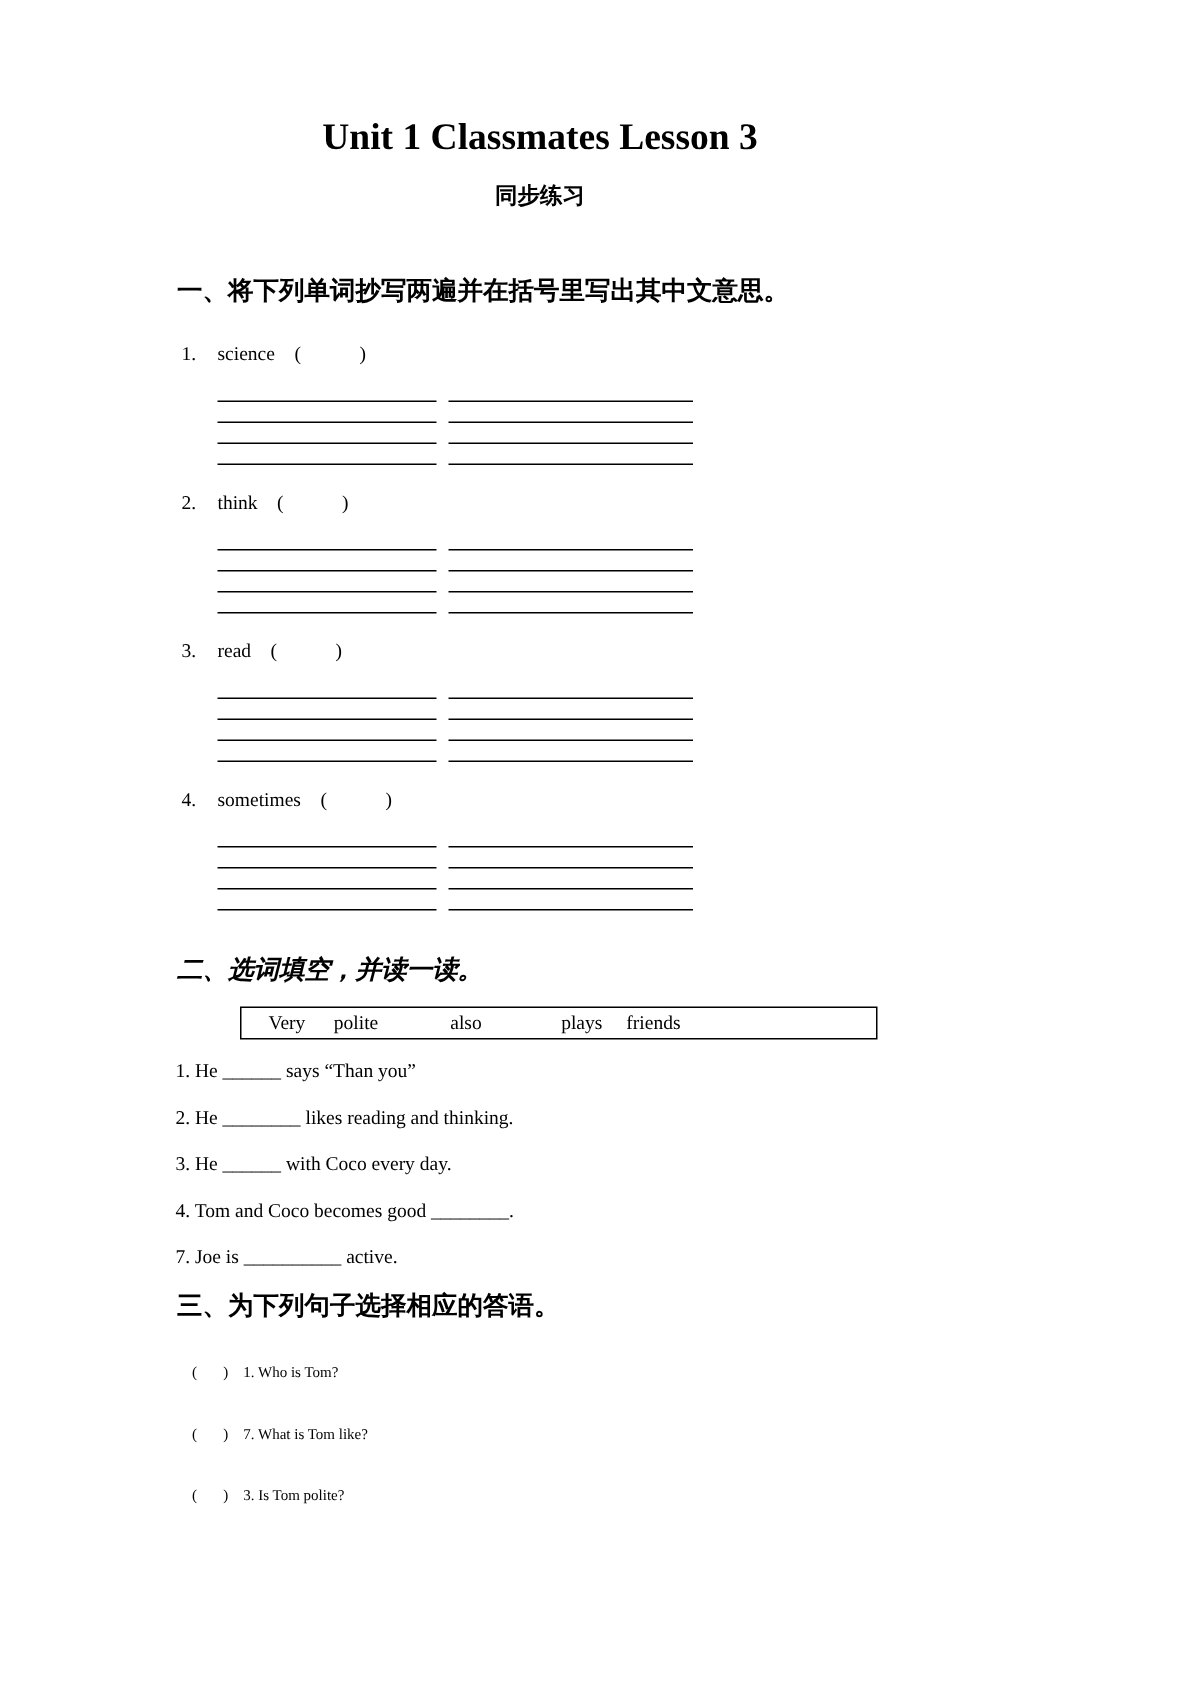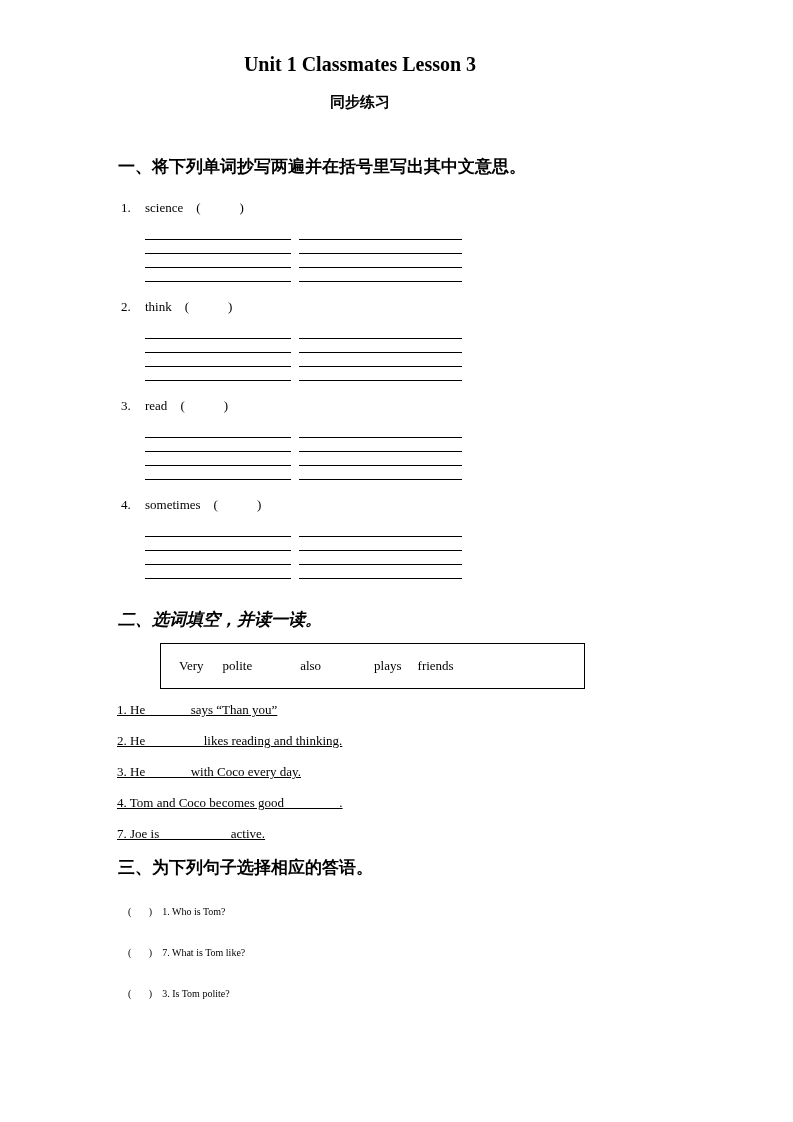--- a/index.html
+++ b/index.html
@@ -11,22 +11,22 @@
     color: #000000;
     font-family: "Liberation Serif", serif;
     overflow: hidden;
   }
   .center-col {
     margin-left: 96px;
     width: 528px;
     text-align: center;
   }
   .doc-title {
-    padding-top: 52px;
-    font-size: 20px;
+    padding-top: 80px;
+    font-size: 25px;
     font-weight: 700;
     line-height: 24px;
     font-family: "Liberation Serif", serif;
   }
   .doc-subtitle {
     margin-top: 14px;
     font-size: 15px;
     font-weight: 700;
     line-height: 24px;
     font-family: "DejaVu Sans", sans-serif;
@@ -56,32 +56,32 @@
   }
   .line-col-left  { width: 146px; }
   .line-col-right { width: 163px; }
   .wline { height: 13px; border-bottom: 1px solid #000; }
   .sec2-heading { margin-top: 30px; font-style: italic; }
   .word-bank {
     box-sizing: border-box;
     margin-left: 160px;
     margin-top: 13px;
     width: 425px;
-    height: 46px;
+    height: 22px;
     border: 1px solid #000;
     display: flex;
     align-items: center;
     padding-left: 18px;
     font-size: 13px;
   }
   .word-bank .wb-word:nth-child(1) { margin-right: 19px; }
   .word-bank .wb-word:nth-child(2) { margin-right: 48px; }
   .word-bank .wb-word:nth-child(3) { margin-right: 53px; }
   .word-bank .wb-word:nth-child(4) { margin-right: 16px; }
-  .sentences { margin-left: 117px; margin-top: 13px; font-size: 13px; text-decoration: underline; }
+  .sentences { margin-left: 117px; margin-top: 13px; font-size: 13px; }
   .sentence { line-height: 16px; margin-bottom: 15px; white-space: pre-wrap; }
   .sec3-heading { margin-top: 14px; }
   .questions { margin-left: 128px; margin-top: 26px; font-size: 10px; }
   .question { line-height: 16px; margin-bottom: 25px; }
   .q-paren { white-space: pre; }
   .q-text { margin-left: 10px; }
 </style>
 </head>
 <body>
 

